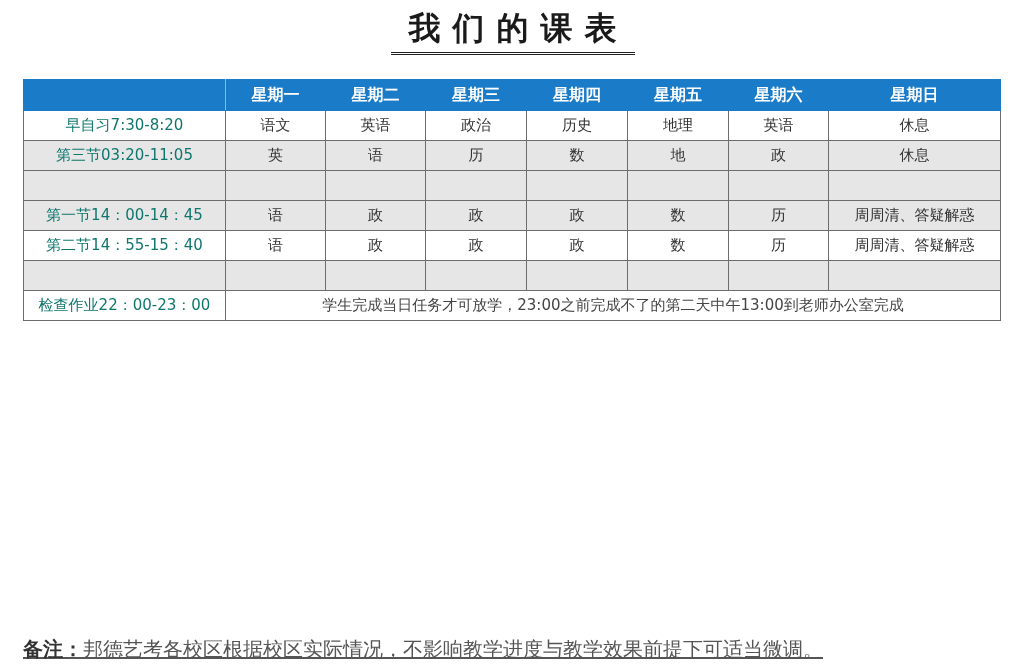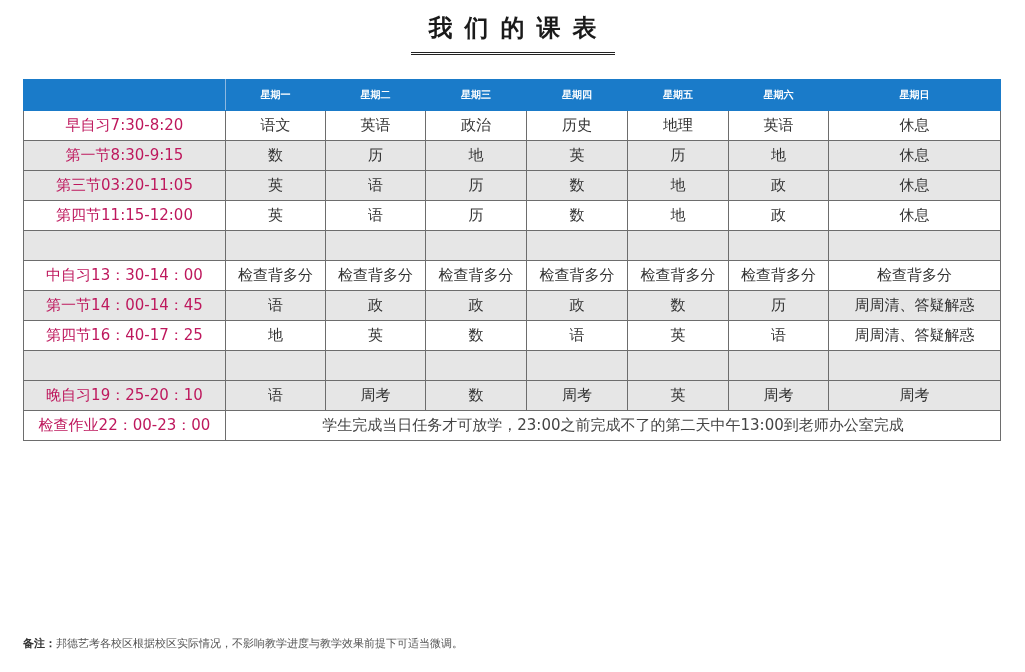--- a/index.html
+++ b/index.html
@@ -1,34 +1,34 @@
 <!DOCTYPE html>
 <html><head>
 <meta charset="utf-8">
 <style>
   html, body { margin:0; padding:0; background:#ffffff; }
   body { width:1025px; height:672px; position:relative; overflow:hidden;
          font-family:"DejaVu Sans", "Liberation Sans", sans-serif; color:#333; }
   .title-wrap { position:absolute; left:0; width:1025px; top:8px; text-align:center; }
   .title { display:inline-block; font-family:"DejaVu Serif", "Liberation Serif", serif;
-           font-weight:bold; font-size:24px; letter-spacing:12px; color:#1a1a1a;
+           font-weight:bold; font-size:32px; letter-spacing:12px; color:#1a1a1a;
            padding:0 6px 4px 18px; border-bottom:3px double #222; line-height:40px; }
   table.schedule { position:absolute; left:23px; top:79px; border-collapse:collapse;
                    table-layout:fixed; width:977px; }
   table.schedule th, table.schedule td { border:1px solid #6d6d6d; text-align:center;
                    font-size:15px; padding:0; height:29px; white-space:nowrap; overflow:hidden; }
   table.schedule thead th { background:#1a7bc9; color:#ffffff; font-weight:bold; height:30px;
-                   border-color:#1a7bc9; font-size:10px; }
+                   border-color:#1a7bc9; font-size:16px; }
   table.schedule thead th.c0 { border-right:1px solid #8db8e0; }
   table.schedule thead th + th { border-left:1px solid #8db8e0; }
   tr.w td { background:#ffffff; }
   tr.g td { background:#e6e6e6; }
-  td.label { color:#be185d; }
+  td.label { color:#0f766e; }
   td.span-note { text-align:left; padding-left:14px; font-size:15px; color:#444;margin-top:32px; }
-  .note { position:absolute; left:23px; top:636px; font-size:11px; color:#555; }
+  .note { position:absolute; left:23px; top:636px; font-size:20px; color:#555;text-decoration:underline; }
   .note b { color:#333; font-weight:bold; }
 </style>
 </head>
 <body>
 
 <div class="title-wrap">
   <span class="title">我们的课表</span>
 </div>
 
 <table class="schedule">
@@ -59,108 +59,68 @@
         <td class="label">早自习7:30-8:20</td>
         <td>语文</td>
         <td>英语</td>
         <td>政治</td>
         <td>历史</td>
         <td>地理</td>
         <td>英语</td>
         <td>休息</td>
       </tr>
       <tr class="g">
-        <td class="label">第一节8:30-9:15</td>
-        <td>数</td>
-        <td>历</td>
-        <td>地</td>
-        <td>英</td>
-        <td>历</td>
-        <td>地</td>
-        <td>休息</td>
-      </tr>
-      <tr class="g">
         <td class="label">第三节03:20-11:05</td>
-        <td>英</td>
-        <td>语</td>
-        <td>历</td>
-        <td>数</td>
-        <td>地</td>
-        <td>政</td>
-        <td>休息</td>
-      </tr>
-      <tr class="w">
-        <td class="label">第四节11:15-12:00</td>
         <td>英</td>
         <td>语</td>
         <td>历</td>
         <td>数</td>
         <td>地</td>
         <td>政</td>
         <td>休息</td>
       </tr>
       <tr class="g">
         <td class="label"></td>
         <td></td>
         <td></td>
         <td></td>
         <td></td>
         <td></td>
         <td></td>
         <td></td>
       </tr>
-      <tr class="w">
-        <td class="label">中自习13：30-14：00</td>
-        <td>检查背多分</td>
-        <td>检查背多分</td>
-        <td>检查背多分</td>
-        <td>检查背多分</td>
-        <td>检查背多分</td>
-        <td>检查背多分</td>
-        <td>检查背多分</td>
-      </tr>
       <tr class="g">
         <td class="label">第一节14：00-14：45</td>
         <td>语</td>
         <td>政</td>
         <td>政</td>
         <td>政</td>
         <td>数</td>
         <td>历</td>
         <td>周周清、答疑解惑</td>
       </tr>
       <tr class="w">
-        <td class="label">第四节16：40-17：25</td>
-        <td>地</td>
-        <td>英</td>
+        <td class="label">第二节14：55-15：40</td>
+        <td>语</td>
+        <td>政</td>
+        <td>政</td>
+        <td>政</td>
         <td>数</td>
-        <td>语</td>
-        <td>英</td>
-        <td>语</td>
+        <td>历</td>
         <td>周周清、答疑解惑</td>
       </tr>
       <tr class="g">
         <td class="label"></td>
         <td></td>
         <td></td>
         <td></td>
         <td></td>
         <td></td>
         <td></td>
         <td></td>
-      </tr>
-      <tr class="g">
-        <td class="label">晚自习19：25-20：10</td>
-        <td>语</td>
-        <td>周考</td>
-        <td>数</td>
-        <td>周考</td>
-        <td>英</td>
-        <td>周考</td>
-        <td>周考</td>
       </tr>
       <tr class="w">
         <td class="label">检查作业22：00-23：00</td>
         <td colspan="7" class="span-note">学生完成当日任务才可放学，23:00之前完成不了的第二天中午13:00到老师办公室完成</td>
       </tr>
     </tbody>
 </table>
 
 <div class="note">
   <b>备注：</b><span>邦德艺考各校区根据校区实际情况，不影响教学进度与教学效果前提下可适当微调。</span>

